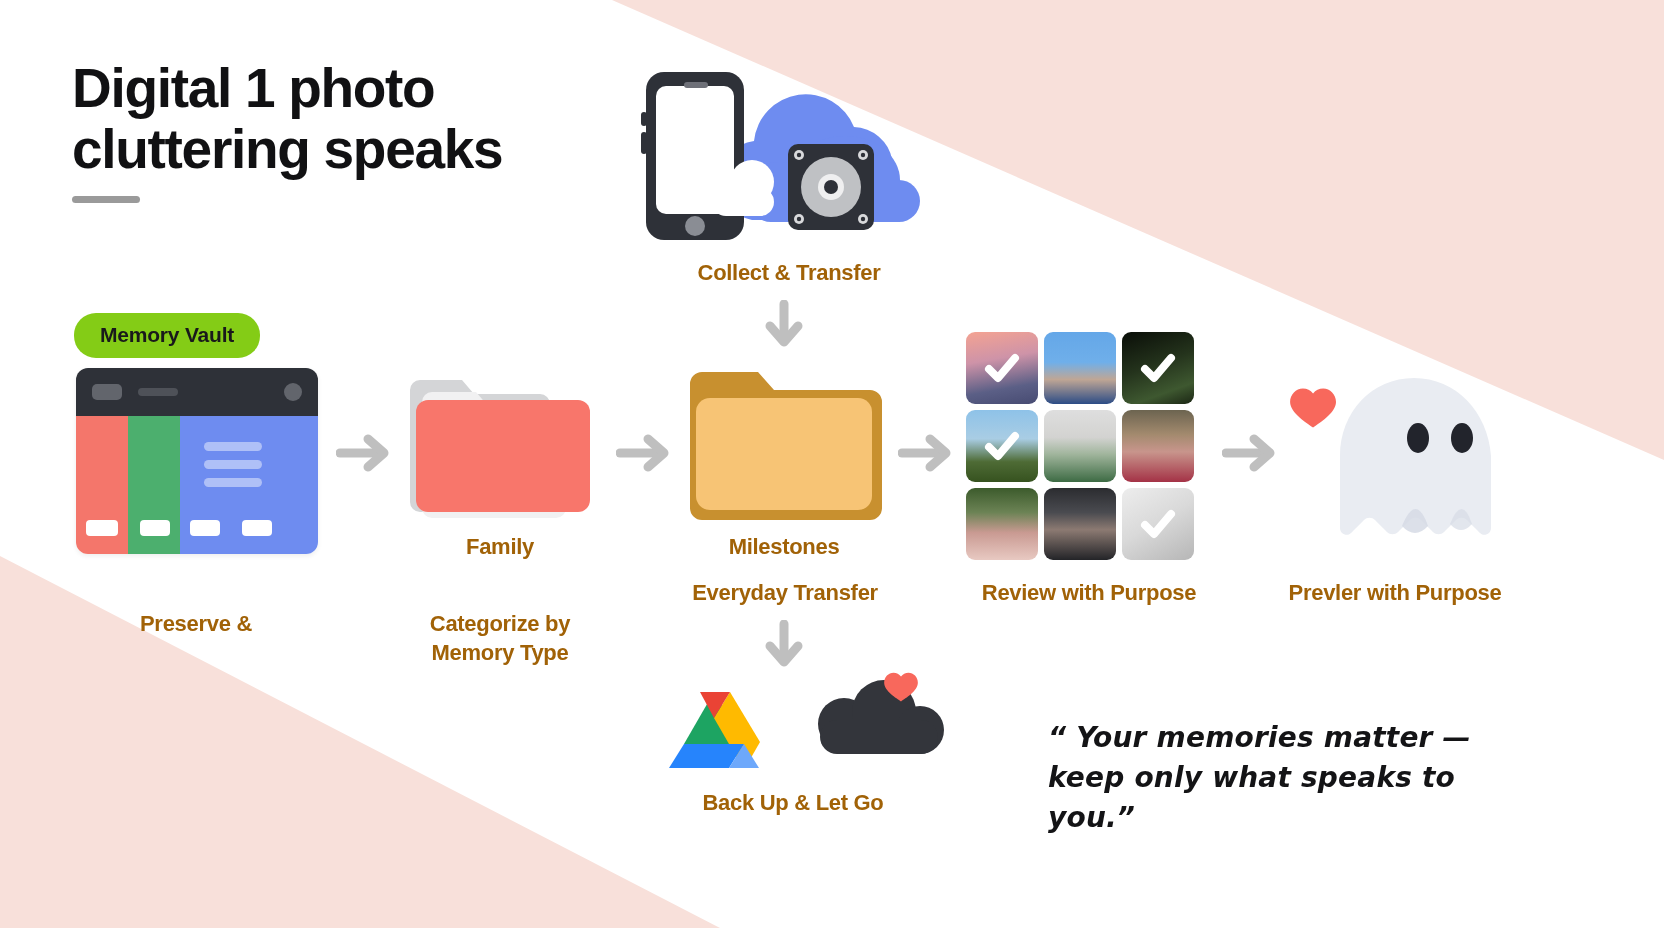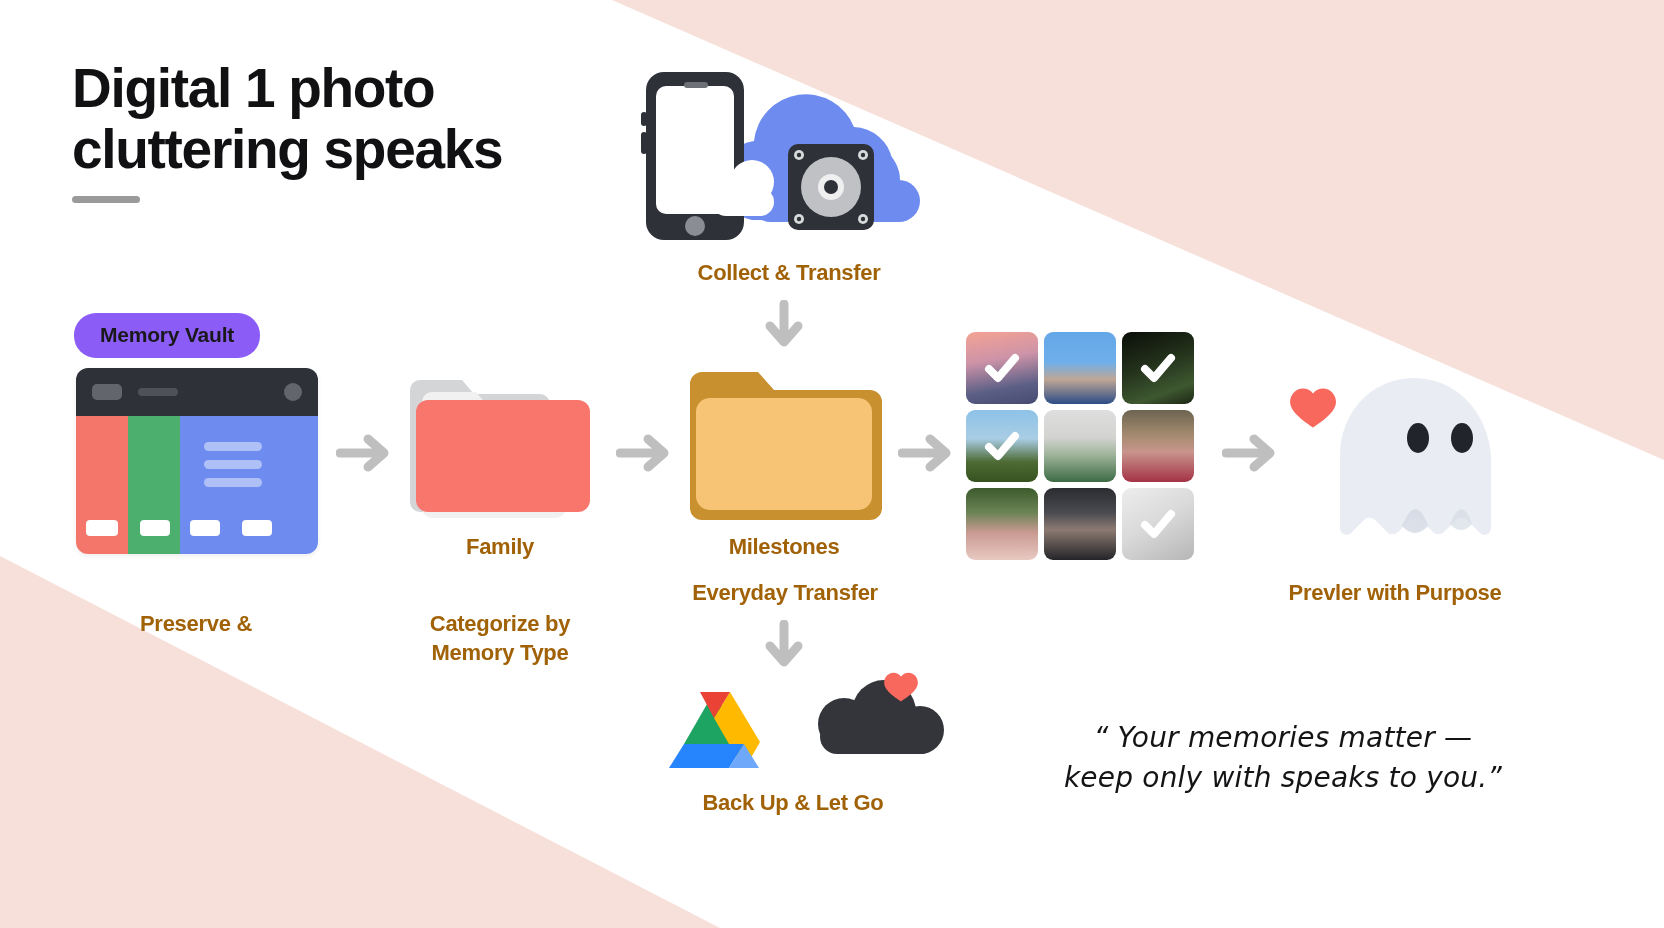--- a/index.html
+++ b/index.html
@@ -54,21 +54,21 @@
   }
   .caption.wrap { white-space:normal;margin-top:31px; }
 
   
   .arrow { position:absolute; z-index:4; }
   .arrow svg { display:block; }
 
   
   #vault-pill {
     left:74px; top:313px;
-    background:#8b5cf6;
+    background:#84cc16;
     border-radius:22px;
     padding:10px 26px 11px 26px;
     font-size:21px;
     font-weight:800;
     color:#19191b;
     letter-spacing:-0.2px;
     z-index:7;
   }
 
   
@@ -134,25 +134,25 @@
   
   #ghost-group { left:1270px; top:376px; width:240px; height:170px; }
 
   
   #backup-group { left:648px; top:668px; width:300px; height:96px; }
 
   
   #quote {
     left:1048px; top:718px;
     width:470px;
-    text-align:center;
+    text-align:left;
     font-family:"DejaVu Sans", sans-serif;
     font-size:28px;
     font-style:italic;
-    font-weight:400;
+    font-weight:700;
     color:#141416;
     line-height:1.42;
     letter-spacing:0.2px;
     z-index:6;
   }
 </style>
 </head>
 <body>
 
 <div id="canvas">
@@ -356,20 +356,23 @@
     <div class="cell" style="background:linear-gradient(150deg,#EDEDED 0%,#D9D9D9 48%,#B6B6B6 100%);">
       <div class="check">
         <svg width="44" height="44" viewBox="0 0 44 44">
             <path d="M9 23 L18 32 L35 12" stroke="#fff" stroke-width="8" stroke-linecap="round" stroke-linejoin="round" fill="none"></path>
           </svg>
       </div>
     </div>
 
   </div>
 
+  <div class="caption" style="left:924px; top:578px; width:330px;">
+    <span>Review with Purpose</span>
+  </div>
 
   <div class="arrow" style="left:1222px; top:430px;">
     <svg width="58" height="46" viewBox="0 0 58 46">
       <path d="M4 23 H44" stroke="#BFBFBF" stroke-width="9" stroke-linecap="round" fill="none"></path>
       <path d="M32 9 L48 23 L32 37" stroke="#BFBFBF" stroke-width="9" stroke-linecap="round" stroke-linejoin="round" fill="none"></path>
     </svg>
   </div>
 
   <div id="ghost-group" class="node">
     <svg width="240" height="170" viewBox="0 0 240 170" xmlns="http://www.w3.org/2000/svg">
@@ -415,16 +418,16 @@
       </g>
     </svg>
   </div>
 
   <div class="caption" style="left:638px; top:788px; width:310px;">
     <span>Back Up &amp; Let Go</span>
   </div>
 
   <div id="quote" class="node">
     <div>“ Your memories matter —</div>
-    <div>keep only with speaks to you.”</div>
+    <div>keep only what speaks to you.”</div>
   </div>
 
 </div>
 
 </body></html>

